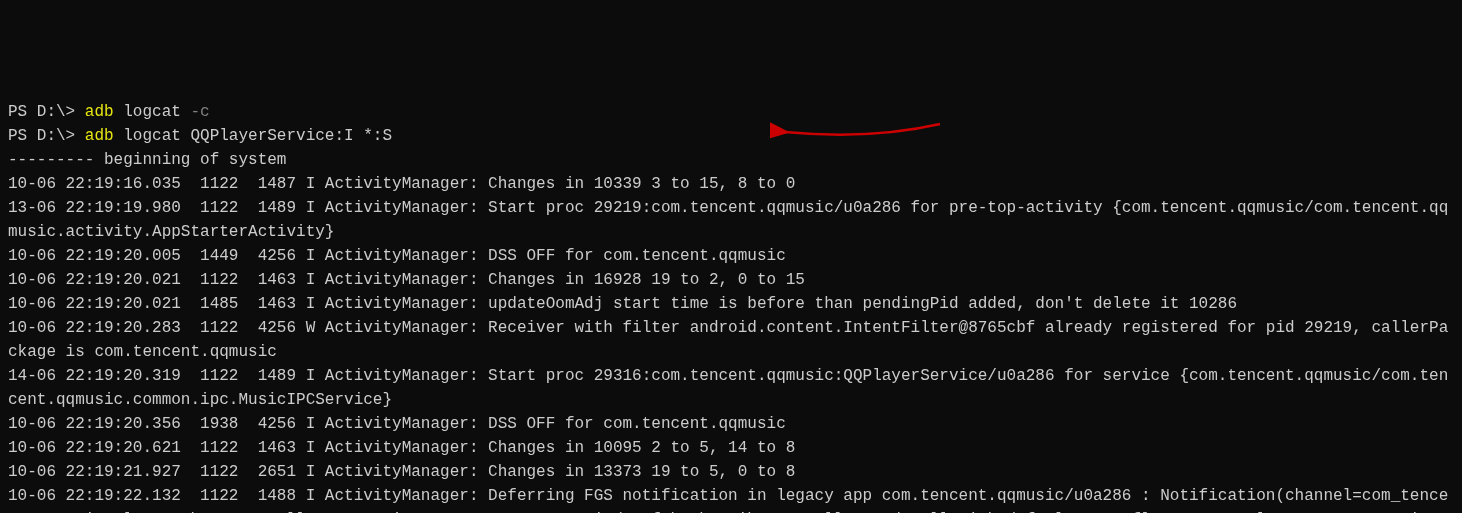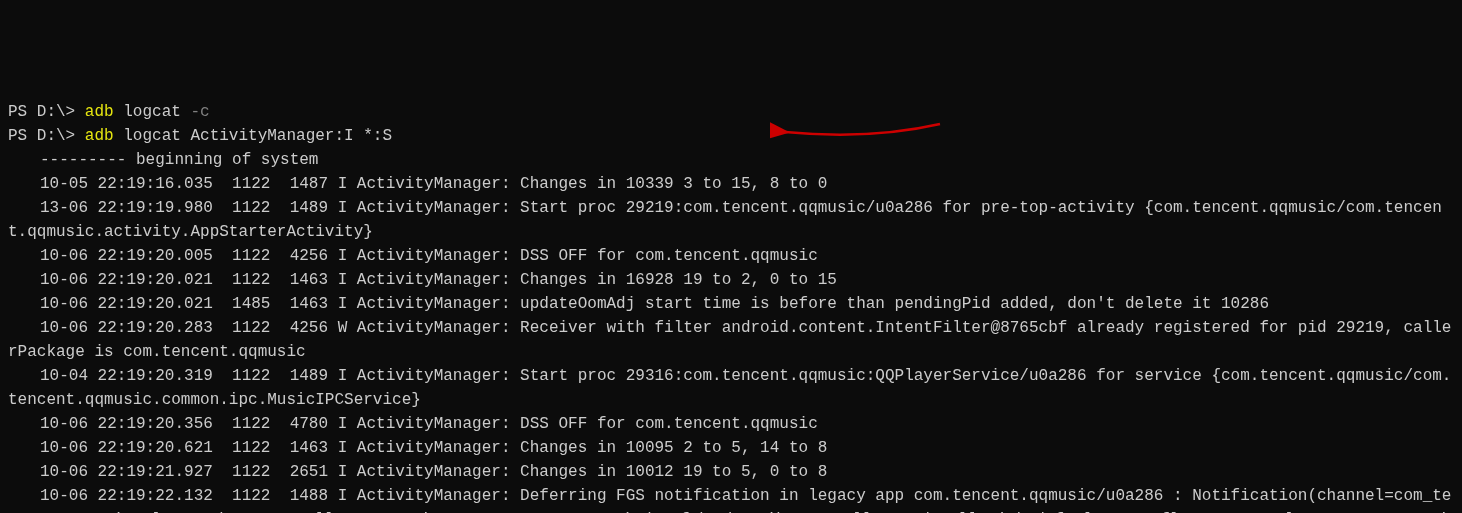--- a/index.html
+++ b/index.html
@@ -23,45 +23,44 @@
       color: #cccccc;
     }
     .yellow {
       color: #e5e510;
     }
     .gray {
       color: #808080;
     }
     .output {
       color: #cccccc;
-      margin-left: 32px;
     }
     .arrow-annotation {
       position: absolute;
       pointer-events: none;
     }
   </style>
 </head>
 <body>
 
 
 
 <div class="terminal"><span class="prompt-line"><span>PS D:\&gt; </span><span class="yellow">adb</span><span> logcat </span><span class="gray">-c</span></span>
-<span class="prompt-line"><span>PS D:\&gt; </span><span class="yellow">adb</span><span> logcat ActivityManager:I *:S</span></span>
+<span class="prompt-line"><span>PS D:\&gt; </span><span class="yellow">adb</span><span> logcat QQPlayerService:I *:S</span></span>
 <span class="output">--------- beginning of system</span>
-<span class="output">10-05 22:19:16.035  1122  1487 I ActivityManager: Changes in 10339 3 to 15, 8 to 0</span>
+<span class="output">10-06 22:19:16.035  1122  1487 I ActivityManager: Changes in 10339 3 to 15, 8 to 0</span>
 <span class="output">13-06 22:19:19.980  1122  1489 I ActivityManager: Start proc 29219:com.tencent.qqmusic/u0a286 for pre-top-activity {com.tencent.qqmusic/com.tencent.qqmusic.activity.AppStarterActivity}</span>
-<span class="output">10-06 22:19:20.005  1122  4256 I ActivityManager: DSS OFF for com.tencent.qqmusic</span>
+<span class="output">10-06 22:19:20.005  1449  4256 I ActivityManager: DSS OFF for com.tencent.qqmusic</span>
 <span class="output">10-06 22:19:20.021  1122  1463 I ActivityManager: Changes in 16928 19 to 2, 0 to 15</span>
 <span class="output">10-06 22:19:20.021  1485  1463 I ActivityManager: updateOomAdj start time is before than pendingPid added, don't delete it 10286</span>
 <span class="output">10-06 22:19:20.283  1122  4256 W ActivityManager: Receiver with filter android.content.IntentFilter@8765cbf already registered for pid 29219, callerPackage is com.tencent.qqmusic</span>
-<span class="output">10-04 22:19:20.319  1122  1489 I ActivityManager: Start proc 29316:com.tencent.qqmusic:QQPlayerService/u0a286 for service {com.tencent.qqmusic/com.tencent.qqmusic.common.ipc.MusicIPCService}</span>
-<span class="output">10-06 22:19:20.356  1122  4780 I ActivityManager: DSS OFF for com.tencent.qqmusic</span>
+<span class="output">14-06 22:19:20.319  1122  1489 I ActivityManager: Start proc 29316:com.tencent.qqmusic:QQPlayerService/u0a286 for service {com.tencent.qqmusic/com.tencent.qqmusic.common.ipc.MusicIPCService}</span>
+<span class="output">10-06 22:19:20.356  1938  4256 I ActivityManager: DSS OFF for com.tencent.qqmusic</span>
 <span class="output">10-06 22:19:20.621  1122  1463 I ActivityManager: Changes in 10095 2 to 5, 14 to 8</span>
-<span class="output">10-06 22:19:21.927  1122  2651 I ActivityManager: Changes in 10012 19 to 5, 0 to 8</span>
+<span class="output">10-06 22:19:21.927  1122  2651 I ActivityManager: Changes in 13373 19 to 5, 0 to 8</span>
 <span class="output">10-06 22:19:22.132  1122  1488 I ActivityManager: Deferring FGS notification in legacy app com.tencent.qqmusic/u0a286 : Notification(channel=com_tencent_qqmusic_player shortcut=null contentView=com.tencent.qqmusic/0x7f0b05b8 vibrate=null sound=null tick defaults=0x0 flags=0x6a color=0x00000000 vis=PUBLIC semFlags=0x0 semPriority=0 semMissedCount=0)</span></div>
 
 <svg class="arrow-annotation" style="left:770px; top:118px; width:180px; height:30px;">
   <defs>
     <marker id="arrowhead" markerWidth="10" markerHeight="8" refX="2" refY="4" orient="auto">
       <polygon points="10 0, 0 4, 10 8" fill="#cc0000"></polygon>
     </marker>
   </defs>
   <path d="M 170 6 Q 100 22 15 14" stroke="#cc0000" stroke-width="2.5" fill="none" marker-end="url(#arrowhead)"></path>
 </svg>

